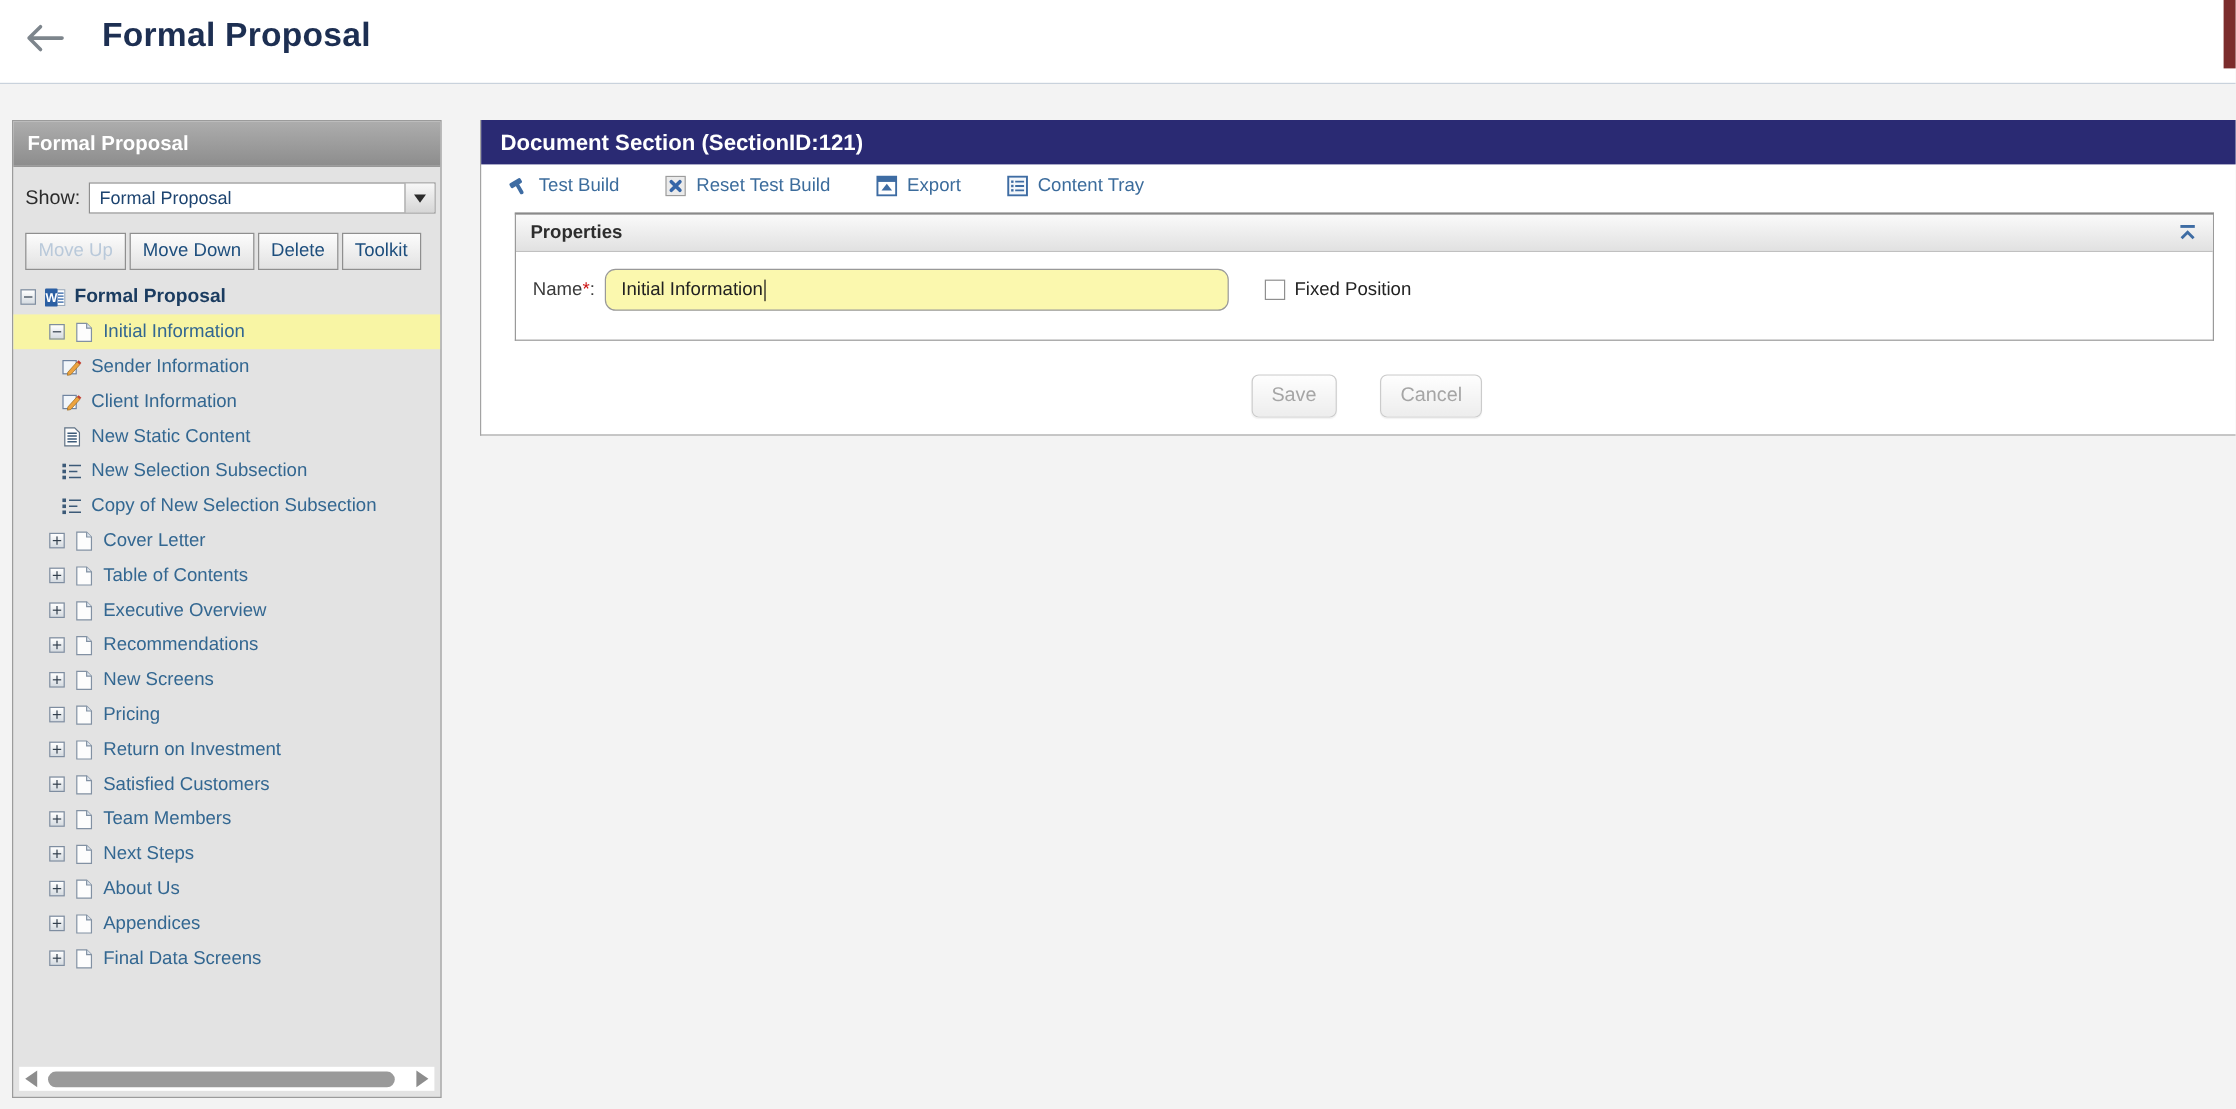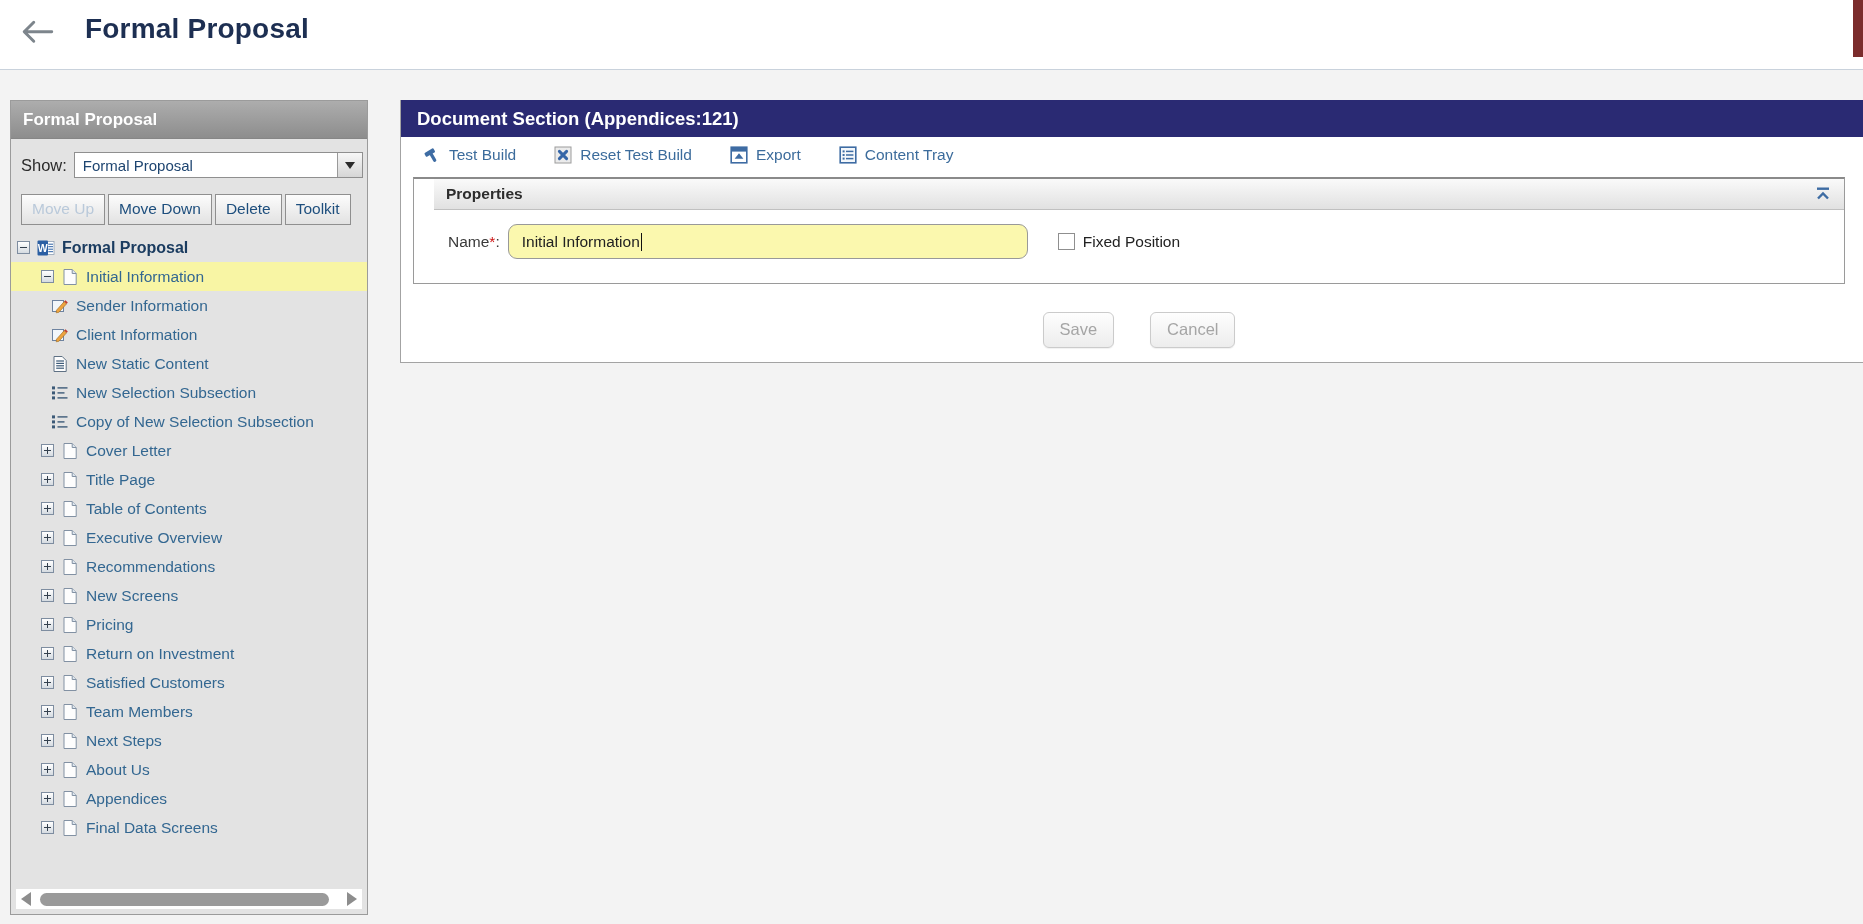--- a/index.html
+++ b/index.html
@@ -46,21 +46,21 @@
   .thumb { flex:1; height:13px; border-radius:7px; background:#9a9a9a; margin:0 18px 0 9px; cursor:grab; }
 
   
   .main { position:absolute; left:400px; top:100px; right:0; background:#fff; border-left:1px solid #a3a3a3; border-bottom:1px solid #a3a3a3; }
   .panel-header { height:37px; line-height:37px; padding-left:16px; background:#2a2a73; color:#ffffff; font-weight:bold; font-size:18.5px; }
   .toolbar { display:flex; align-items:center; gap:38px; padding:9px 0 9px 22px; }
   .tool { display:flex; align-items:center; gap:8px; cursor:pointer;text-align:center; }
   .tool-icon svg { width:18px; height:18px; display:block; }
   .tool-label { font-size:15.5px; color:#3c6c9c; }
 
-  .props-box { margin:4px 18px 0 12px; border:1px solid #9a9a9a; border-top:2px solid #8a8a8a;padding-left:20px; }
+  .props-box { margin:4px 18px 0 28px; border:1px solid #9a9a9a; border-top:2px solid #8a8a8a; }
   .props-header { height:31px; background:linear-gradient(180deg,#fafafa,#e1e1e1); border-bottom:1px solid #c0c0c0; display:flex; align-items:center; padding:0 12px; }
   .props-title { flex:1; font-size:15.5px; font-weight:bold; color:#2d2d2d; }
   .collapse-btn { width:18px; height:18px; cursor:pointer; }
   .collapse-btn svg { width:18px; height:18px; display:block; }
   .props-body { padding:14px 14px 24px 14px; display:flex; align-items:center; }
   .name-label { font-size:15.5px; color:#3a3a3a; flex:none; }
   .req { color:#cc1111; }
   .name-input { margin-left:8px; width:520px; height:35px; background:#fbf8ae; border:1px solid #999999; border-radius:9px; padding:0 13px; display:flex; align-items:center; font-size:15.5px; color:#222; cursor:text; }
   .caret { display:inline-block; width:1.4px; height:18px; background:#111; margin-left:1px; }
   .cb-group { margin-left:30px; display:flex; align-items:center; }
@@ -220,33 +220,20 @@
         <span class="expand-box">
           <i class="bar-h"></i>
           <i class="bar-v"></i>
         </span>
         <span class="tree-icon">
           <svg viewBox="0 0 18 18">
             <path d="M3 1.5 h8.2 l4 4 v11 H3 z" fill="#fdfdfd" stroke="#8291a3" stroke-width="1"></path>
             <path d="M11.2 1.5 v4 h4" fill="#dde5ee" stroke="#8291a3" stroke-width="1"></path>
           </svg>
         </span>
-        <span class="tree-label">Title Page</span>
-      </div>
-      <div class="tree-row lv1">
-        <span class="expand-box">
-          <i class="bar-h"></i>
-          <i class="bar-v"></i>
-        </span>
-        <span class="tree-icon">
-          <svg viewBox="0 0 18 18">
-            <path d="M3 1.5 h8.2 l4 4 v11 H3 z" fill="#fdfdfd" stroke="#8291a3" stroke-width="1"></path>
-            <path d="M11.2 1.5 v4 h4" fill="#dde5ee" stroke="#8291a3" stroke-width="1"></path>
-          </svg>
-        </span>
         <span class="tree-label">Table of Contents</span>
       </div>
       <div class="tree-row lv1">
         <span class="expand-box">
           <i class="bar-h"></i>
           <i class="bar-v"></i>
         </span>
         <span class="tree-icon">
           <svg viewBox="0 0 18 18">
             <path d="M3 1.5 h8.2 l4 4 v11 H3 z" fill="#fdfdfd" stroke="#8291a3" stroke-width="1"></path>
@@ -388,21 +375,21 @@
     </div>
 
   <div class="hscroll">
     <i class="tri-left"></i>
     <div class="thumb"></div>
     <i class="tri-right"></i>
   </div>
 </div>
 
 <div class="main">
-  <div class="panel-header">Document Section (Appendices:121)</div>
+  <div class="panel-header">Document Section (SectionID:121)</div>
 
   <div class="toolbar">
     <div class="tool">
       <span class="tool-icon">
         <svg viewBox="0 0 18 18">
             <g transform="rotate(-30 9 9)" fill="#3e6ca3">
               <rect x="3" y="3.5" width="10.5" height="4.6" rx="1.2"></rect>
               <rect x="7.1" y="6" width="3.2" height="10.5" rx="1.5"></rect>
             </g>
           </svg>

